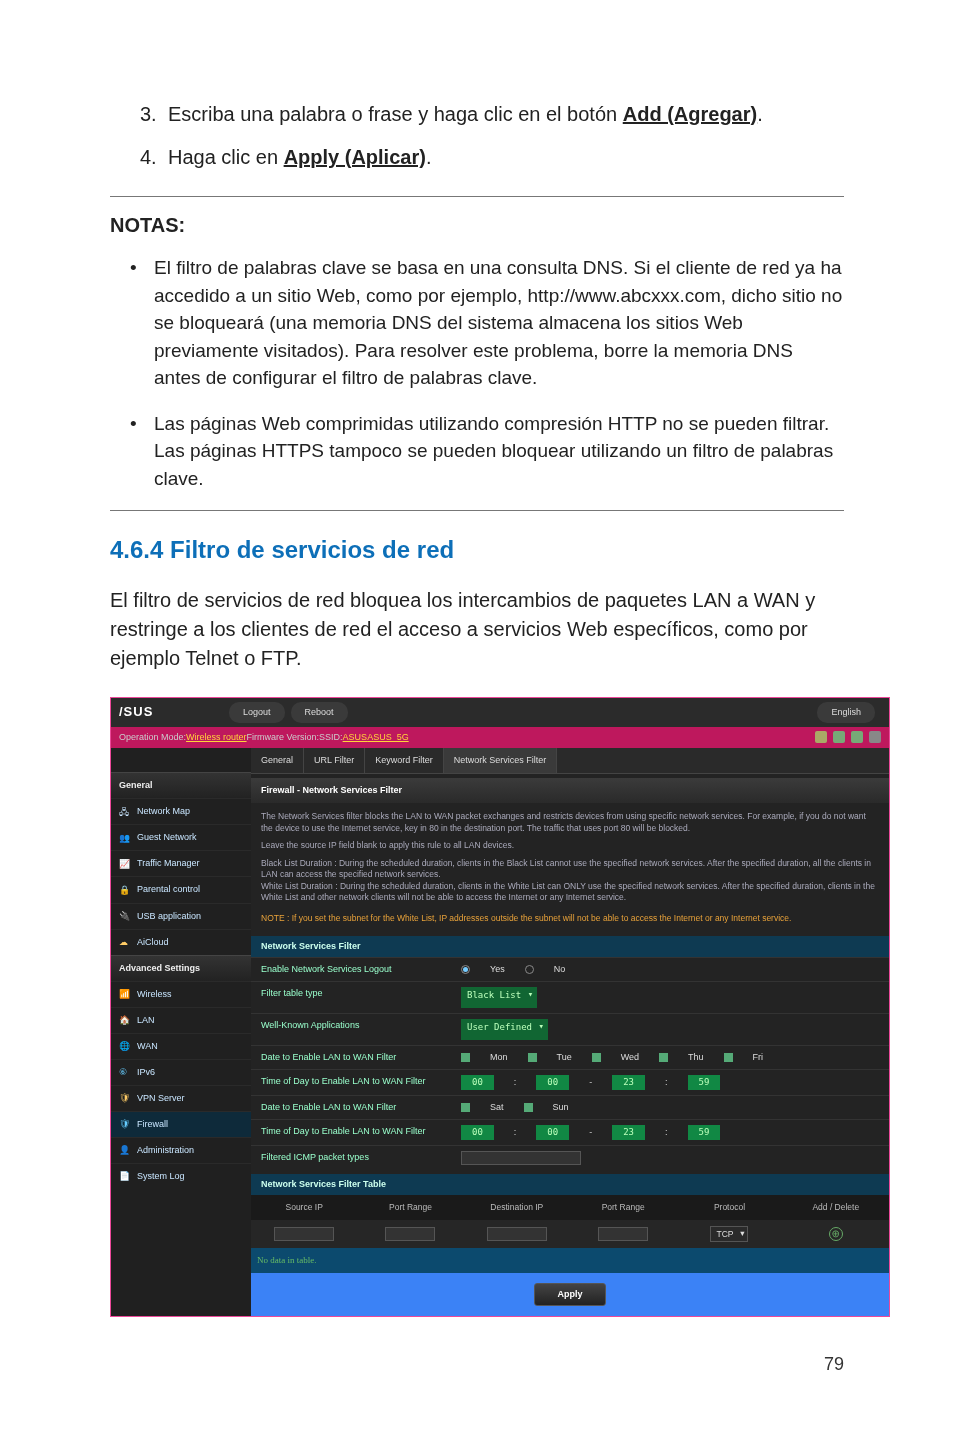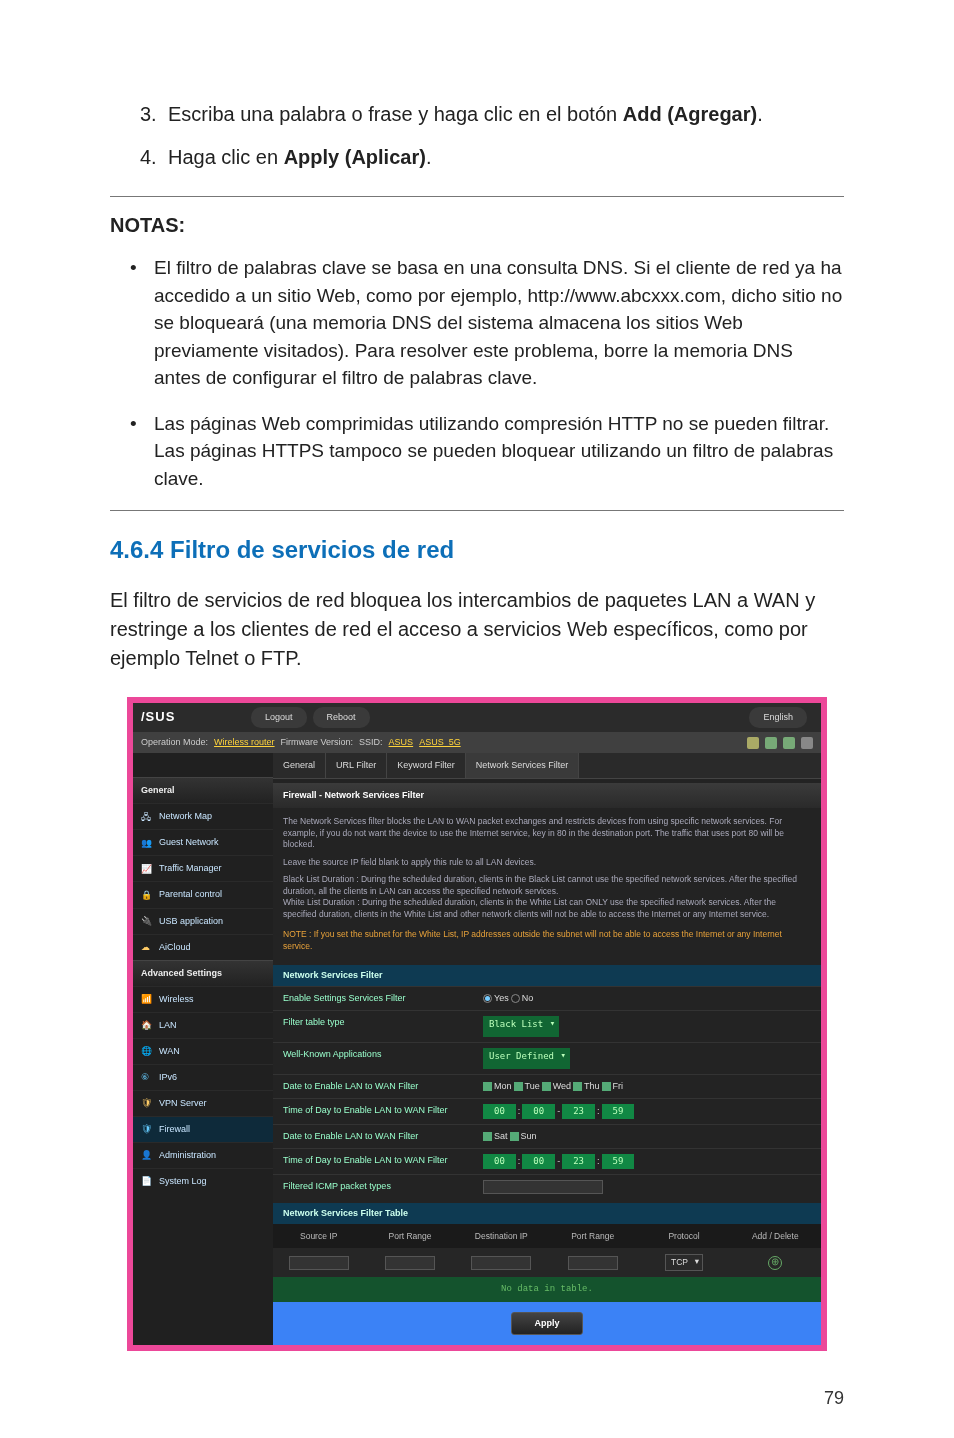--- a/index.html
+++ b/index.html
@@ -1,34 +1,34 @@
 <!DOCTYPE html>
 <html><head>
 <meta charset="utf-8">
 <style>
   * { box-sizing: border-box; margin: 0; padding: 0; }
   body { font-family: Arial, Helvetica, sans-serif; background: #fff; color: #222; width: 954px; margin: 0 auto; padding: 100px 110px 40px 110px; line-height: 1.45; }
   .instr-list { margin: 0 0 24px 30px; }
   .instr-item { display: flex; margin-bottom: 14px; font-size: 20px; }
   .instr-num { min-width: 28px; }
   .instr-text { flex: 1; }
-  .bold { font-weight: bold; }
+  .bold { font-weight: bold; text-decoration: underline; }
   .hr { border: none; border-top: 1px solid #777; margin: 10px 0 14px 0; }
   .notas-title { font-weight: bold; font-size: 20px; margin-bottom: 14px; }
   .bullets { margin: 0 0 12px 20px; }
   .bullet { display: flex; font-size: 19px; margin-bottom: 18px; }
   .bullet .dot { min-width: 24px; }
   .section-title { color: #0d6fb8; font-size: 24px; font-weight: bold; margin: 22px 0 18px 0; }
   .section-body { font-size: 20px; margin-bottom: 24px; }
-  .router-screenshot { width: 700px; margin: 0 auto 24px auto; background: #1a1a1a; border: 6px solid #ec4899; font-size: 9px; color: #ccc; position: relative; }
+  .router-screenshot { width: 780px; margin: 0 auto 24px auto; background: #1a1a1a; border: 1px solid #ec4899; font-size: 9px; color: #ccc; position: relative; }
   .rt-topbar { display: flex; align-items: center; padding: 4px 8px; background: #2b2b2b; }
   .rt-logo { color: #fff; font-weight: bold; font-size: 13px; letter-spacing: 1px; flex: 0 0 110px; }
   .rt-btn { background: #3a3a3a; color: #ddd; padding: 4px 14px; margin-right: 6px; border-radius: 10px; }
   .rt-spacer { flex: 1; }
-  .rt-row2 { display: flex; padding: 4px 8px; background: #404040; align-items: center; gap: 6px; }
+  .rt-row2 { display: flex; padding: 4px 8px; background: #be185d; align-items: flex-start; }
   .rt-link { color: #ffd43b; text-decoration: underline; }
   .rt-right-icons { display:flex; gap:6px; margin-left:auto; }
   .rt-ico { width:12px; height:12px; background:#8c8; border-radius:2px; }
   .rt-ico.y { background:#aa6; }
   .rt-ico.g { background:#7a7; }
   .rt-ico.b { background:#888; }
   .rt-main { display: flex; }
   .rt-sidebar { width: 140px; background: #202020; }
   .rt-side-group { padding: 6px 8px; color: #eee; font-weight: bold; background: linear-gradient(#333,#222); border-top:1px solid #444; }
   .rt-side-item { padding: 6px 8px; display: flex; align-items: center; gap: 6px; color: #c9e6ff; border-top:1px solid #2a2a2a; }
@@ -37,37 +37,37 @@
   .rt-content { flex: 1; background: #232323; }
   .rt-tabs { display: flex; background: #2a2a2a; border-bottom: 1px solid #444; }
   .rt-tab { padding: 6px 10px; color: #ddd; border-right: 1px solid #444; }
   .rt-tab.active { background: #3a3a3a; }
   .rt-panel-title { background: linear-gradient(#3b3b3b,#2a2a2a); padding: 6px 10px; color: #fff; font-weight: bold; margin-top: 4px; }
   .rt-desc { padding: 8px 10px; color: #aab; font-size: 8.5px; line-height: 1.35; }
   .rt-warn { color: #e8a23a; padding: 0 10px 8px 10px; font-size: 8.5px; }
   .rt-subhead { background: #0e3a52; color: #cfe; padding: 4px 10px; margin-top: 4px; font-weight: bold; }
   .rt-form-row { display: flex; border-top: 1px solid #333; }
   .rt-form-label { width: 200px; padding: 5px 10px; color: #9fc; }
-  .rt-form-val { flex: 1; padding: 5px 10px; color: #ddd; display: flex; align-items: center; gap: 2px; flex-wrap: wrap; }
+  .rt-form-val { flex: 1; padding: 5px 10px; color: #ddd; display: flex; align-items: center; gap: 20px; flex-wrap: wrap; }
   .rt-radio { width: 9px; height: 9px; border-radius: 50%; border: 1px solid #888; display: inline-block; }
   .rt-radio.checked::after { content:""; display:block; width:5px; height:5px; background:#7cf; border-radius:50%; margin:1px; }
   .rt-select { background: #163; color: #bfb; padding: 2px 16px 6px 6px; font-family: monospace; font-size: 9px; position: relative; }
   .rt-select::after { content: "▾"; position: absolute; right: 4px; top: 1px; color: #bfb; }
   .rt-check { width: 9px; height: 9px; background: #5a7; display: inline-block; }
   .rt-num { background: #184; color: #bfb; padding: 1px 11px; font-family: monospace; font-size: 9px; }
   .rt-dash { color: #ccc; }
   .rt-input { background: #333; border:1px solid #555; height: 14px; }
   .rt-table-head { display: flex; background: #1a1a1a; color: #bbb; padding: 4px 0; justify-content: space-between; }
   .rt-th { flex: 1; text-align: center; font-size: 8.5px; padding: 2px; }
   .rt-table-row { display: flex; padding: 4px 0; background: #262626; }
   .rt-td { flex: 1; display:flex; justify-content:center; align-items:center; padding: 2px; }
   .rt-proto-sel { background:#2a2a2a; color:#ddd; padding:1px 14px 1px 5px; font-size:8.5px; position:relative; border:1px solid #555;text-align:center;}
   .rt-proto-sel::after{content:"▾"; position:absolute; right:3px; top:0;}
   .rt-add-btn { width:14px; height:14px; border-radius:50%; border:1px solid #6a6; color:#6a6; display:flex; align-items:center; justify-content:center; font-size:10px; }
-  .rt-nodata { text-align:center; color:#6b6; padding:6px; font-family:Liberation Mono, monospace; font-size:9px; background:#14532d; }
+  .rt-nodata { text-align:left; color:#6b6; padding:6px; font-family:Liberation Serif, serif; font-size:9px; background:#0c4a6e; }
   .rt-apply-wrap { display:flex; justify-content:center; padding:10px; background:#3b82f6; }
   .rt-apply { background: linear-gradient(#444,#222); color:#fff; padding:4px 22px; border:1px solid #555; border-radius:3px; font-weight:bold; }
   .page-num { text-align: right; font-size: 18px; color: #333; margin-top: 34px; }
 </style>
 </head>
 <body>
 
 <div class="instr-list">
   <div class="instr-item">
     <span class="instr-num">3.</span>
@@ -198,21 +198,21 @@
         <div>The Network Services filter blocks the LAN to WAN packet exchanges and restricts devices from using specific network services. For example, if you do not want the device to use the Internet service, key in 80 in the destination port. The traffic that uses port 80 will be blocked.</div>
         <div style="margin-top:6px">Leave the source IP field blank to apply this rule to all LAN devices.</div>
         <div style="margin-top:6px">Black List Duration : During the scheduled duration, clients in the Black List cannot use the specified network services. After the specified duration, all the clients in LAN can access the specified network services.</div>
         <div>White List Duration : During the scheduled duration, clients in the White List can ONLY use the specified network services. After the specified duration, clients in the White List and other network clients will not be able to access the Internet or any Internet service.</div>
       </div>
       <div class="rt-warn">NOTE : If you set the subnet for the White List, IP addresses outside the subnet will not be able to access the Internet or any Internet service.</div>
 
       <div class="rt-subhead">Network Services Filter</div>
 
       <div class="rt-form-row">
-        <div class="rt-form-label">Enable Settings Services Filter</div>
+        <div class="rt-form-label">Enable Network Services Logout</div>
         <div class="rt-form-val">
           <span class="rt-radio checked"></span>
             <span>Yes</span>
           <span class="rt-radio"></span>
             <span>No</span>
         </div>
       </div>
       <div class="rt-form-row">
         <div class="rt-form-label">Filter table type</div>
         <div class="rt-form-val">

